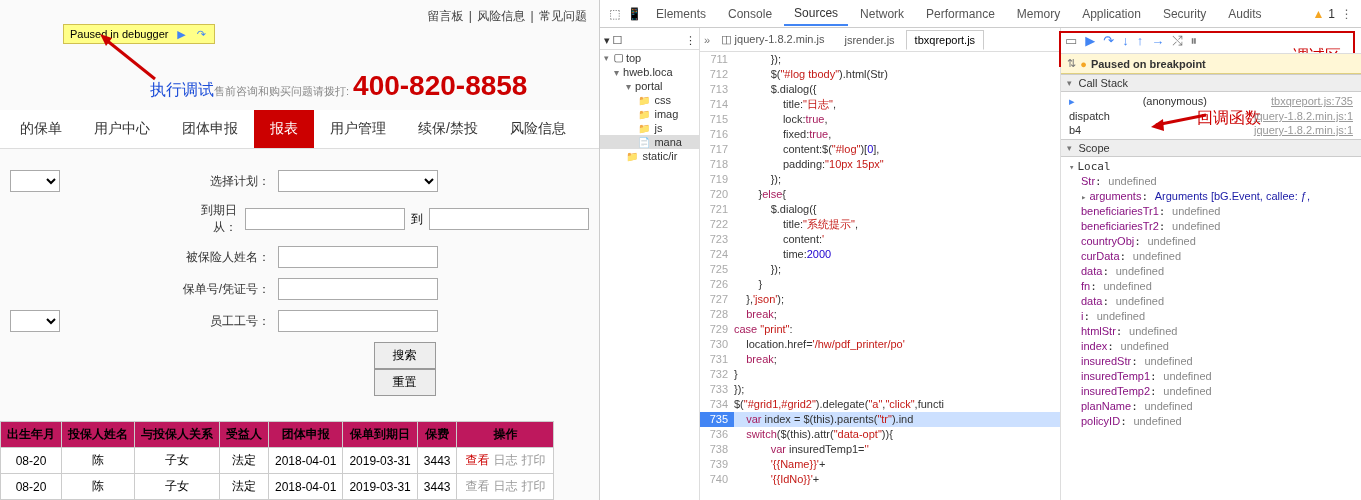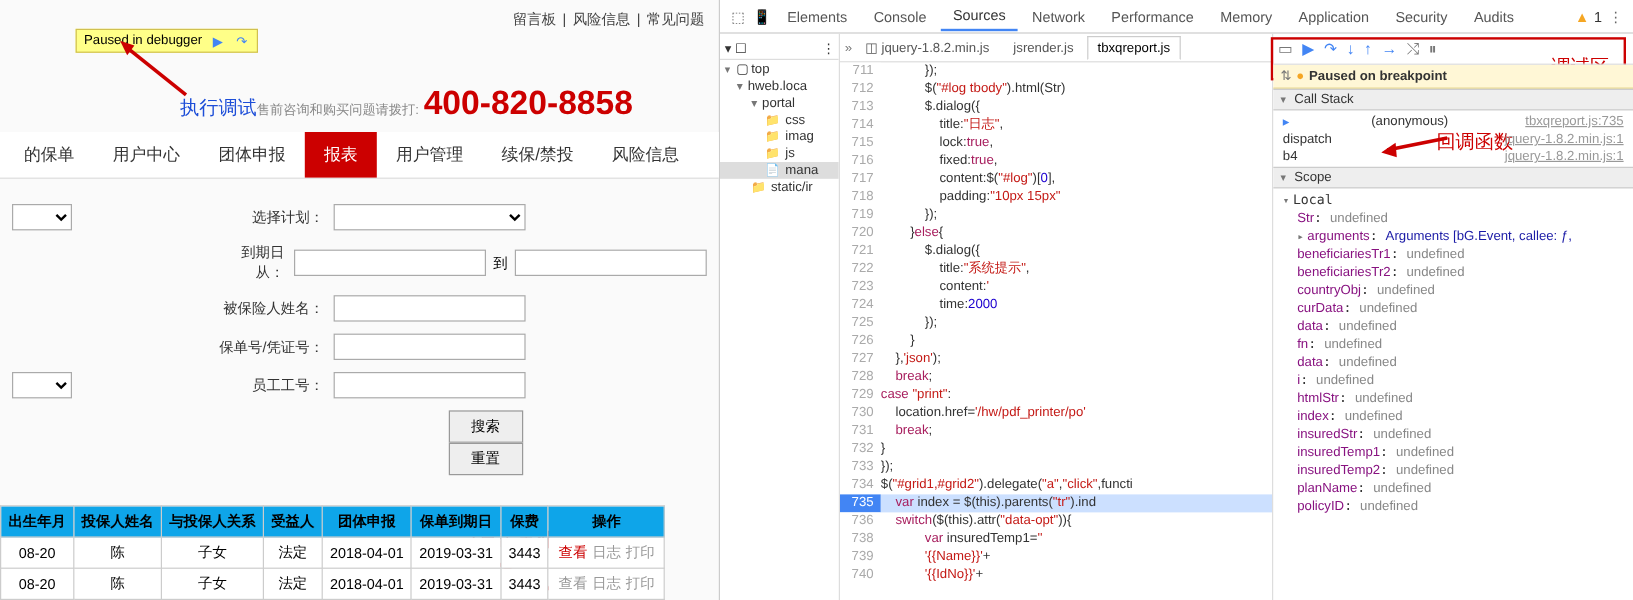--- a/index.html
+++ b/index.html
@@ -20,21 +20,21 @@
 .form-row { display: flex; align-items: center; margin-bottom: 10px; justify-content: flex-start; }
 .form-row .sel { height: 22px; border: 1px solid #aaa; background: #fff; min-width: 50px; }
 .form-row label { width: 90px; text-align: right; margin-right: 8px; font-size: 12px; color: #333; margin-left: 120px;}
 .form-row input[type=text] { height: 22px; border: 1px solid #aaa; padding: 0 4px; width: 160px; }
 .form-row .short { width: 90px; }
 .btn { padding: 4px 18px; border: 1px solid #999; background: #eee; cursor: pointer; margin-right: 10px; font-size: 12px;}
 .btn-row { margin-left: 220px; margin-top: 6px; flex-direction: column; }
 .click-label { position: absolute; top: 440px; left: 390px; color: #c00; font-size: 16px; }
 .table { position: absolute; bottom: 0; left: 0; right: 0; border-collapse: collapse; font-size: 12px; }
 .table th, .table td { border: 1px solid #ccc; padding: 4px 6px; text-align: center; background: #fff; white-space: nowrap; }
-.table th { background: #0ea5e9; }
+.table th { background: #be185d; }
 .table .link { color: #c00; cursor: pointer; margin: 0 2px; }
 .table .link.gray { color: #999; }
 .arrow-red { position: absolute; pointer-events: none; }
 .arrow1 { top: 34px; left: 100px; width: 60px; height: 50px; }
 .arrow2 { top: 452px; left: 340px; width: 120px; height: 40px; }
 
 
 .devtools { flex: 1; display: flex; flex-direction: column; background: #fff; color: #333; }
 .dt-tabs { display: flex; align-items: center; border-bottom: 1px solid #ccc; height: 28px; padding: 0 6px; gap: 2px; }
 .dt-tab { padding: 4px 10px; font-size: 12px; color: #555; cursor: pointer; }

